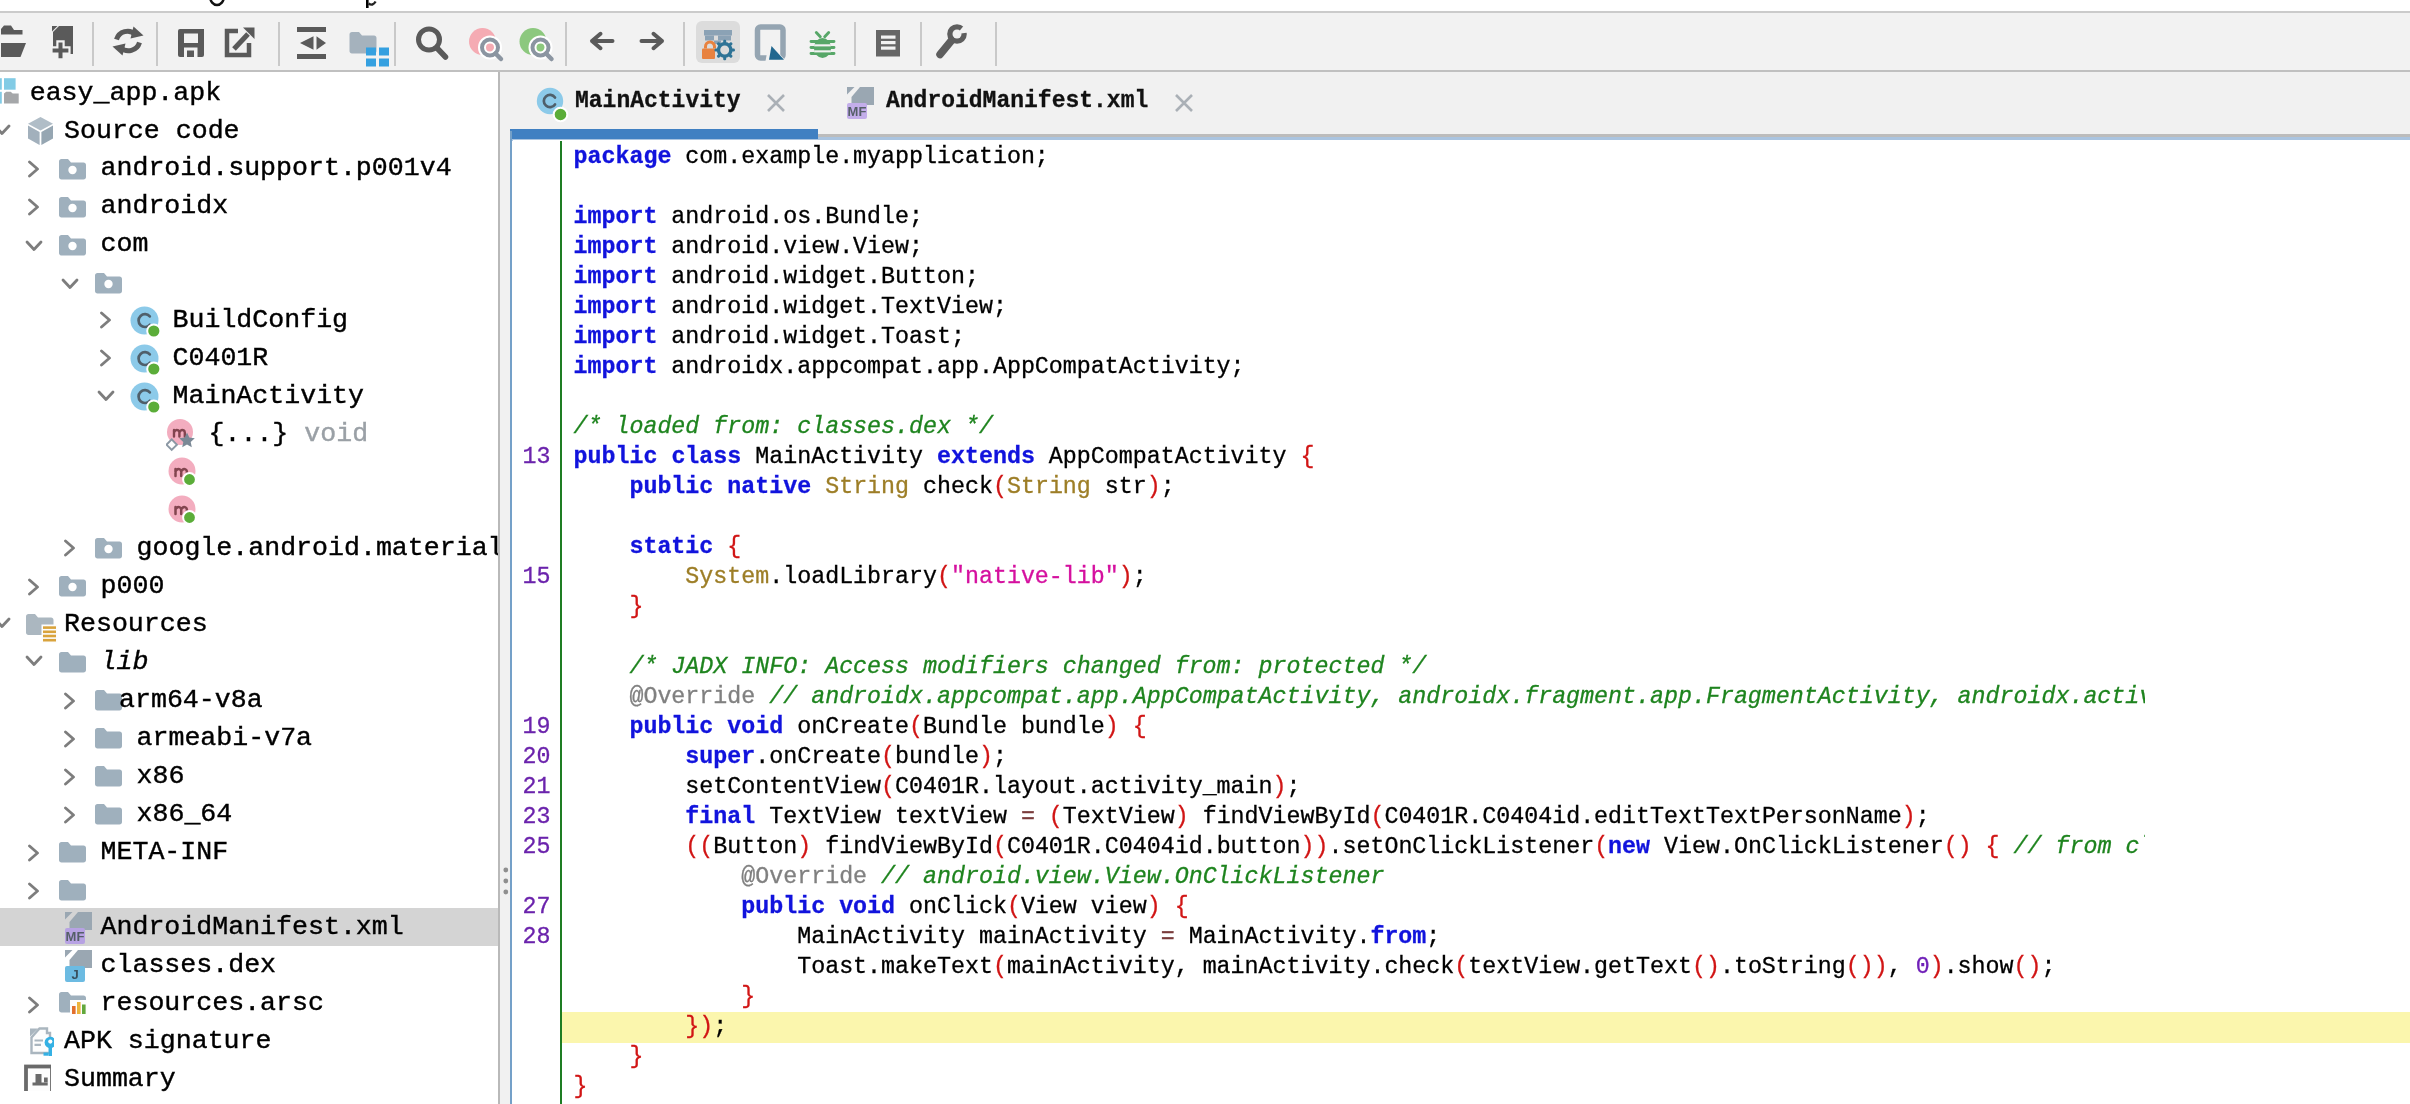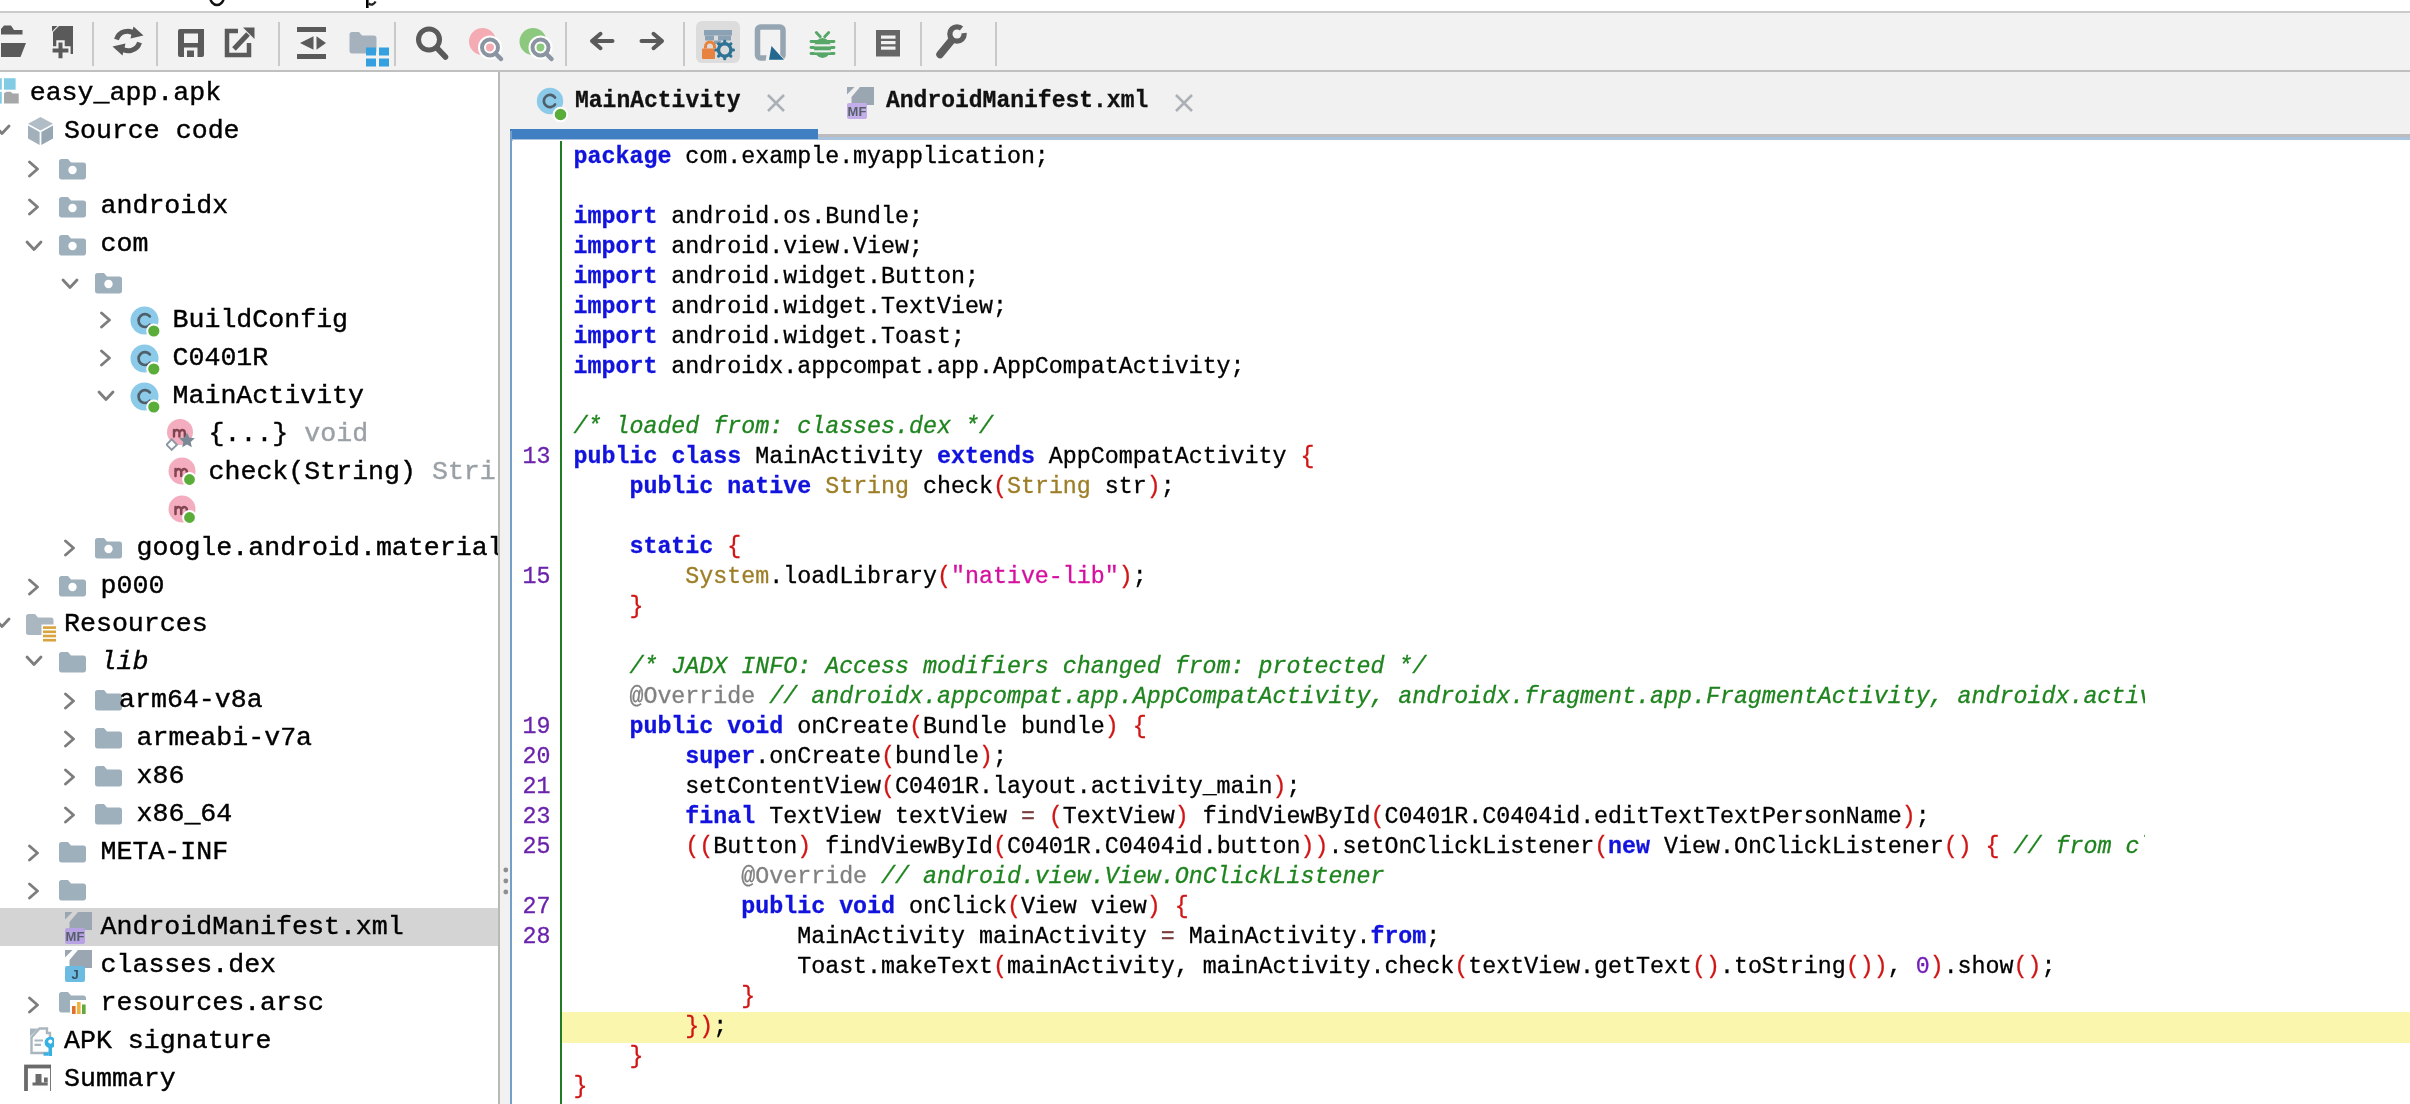--- a/index.html
+++ b/index.html
@@ -185,20 +185,21 @@
     <svg class="ticon" style="left:27px;top:44px" width="27" height="30">
         <use href="#cube"></use>
       </svg>
     <div class="trow" style="left:64px;top:39.5px;">Source code</div>
     <svg class="ticon" style="left:28px;top:88px" width="12" height="18">
         <use href="#chR"></use>
       </svg>
     <svg class="ticon" style="left:58px;top:83.5px" width="29" height="25">
         <use href="#pkg"></use>
       </svg>
+    <div class="trow" style="left:100.5px;top:77.4px;">android.support.p001v4</div>
     <svg class="ticon" style="left:28px;top:126px" width="12" height="18">
         <use href="#chR"></use>
       </svg>
     <svg class="ticon" style="left:58px;top:121.5px" width="29" height="25">
         <use href="#pkg"></use>
       </svg>
     <div class="trow" style="left:100.5px;top:115.4px;">androidx</div>
     <svg class="ticon" style="left:25px;top:168px" width="18" height="12">
         <use href="#chD"></use>
       </svg>
@@ -233,21 +234,20 @@
         <use href="#cls"></use>
       </svg>
     <div class="trow" style="left:172.5px;top:305.1px;">MainActivity</div>
     <svg class="ticon" style="left:166px;top:347px" width="32" height="34">
         <use href="#mthx"></use>
       </svg>
     <div class="trow" style="left:208.5px;top:343.1px;">{...} <span class="gray">void</span></div>
     <svg class="ticon" style="left:168px;top:385px" width="32" height="34">
         <use href="#mth"></use>
       </svg>
-    <div class="trow" style="left:208.5px;top:381px;">check(String) <span class="gray">Stri</span></div>
     <svg class="ticon" style="left:168px;top:423px" width="32" height="34">
         <use href="#mth"></use>
       </svg>
     <svg class="ticon" style="left:64px;top:467px" width="12" height="18">
         <use href="#chR"></use>
       </svg>
     <svg class="ticon" style="left:94px;top:463px" width="29" height="25">
         <use href="#pkg"></use>
       </svg>
     <div class="trow" style="left:136.5px;top:456.9px;">google.android.material</div>

